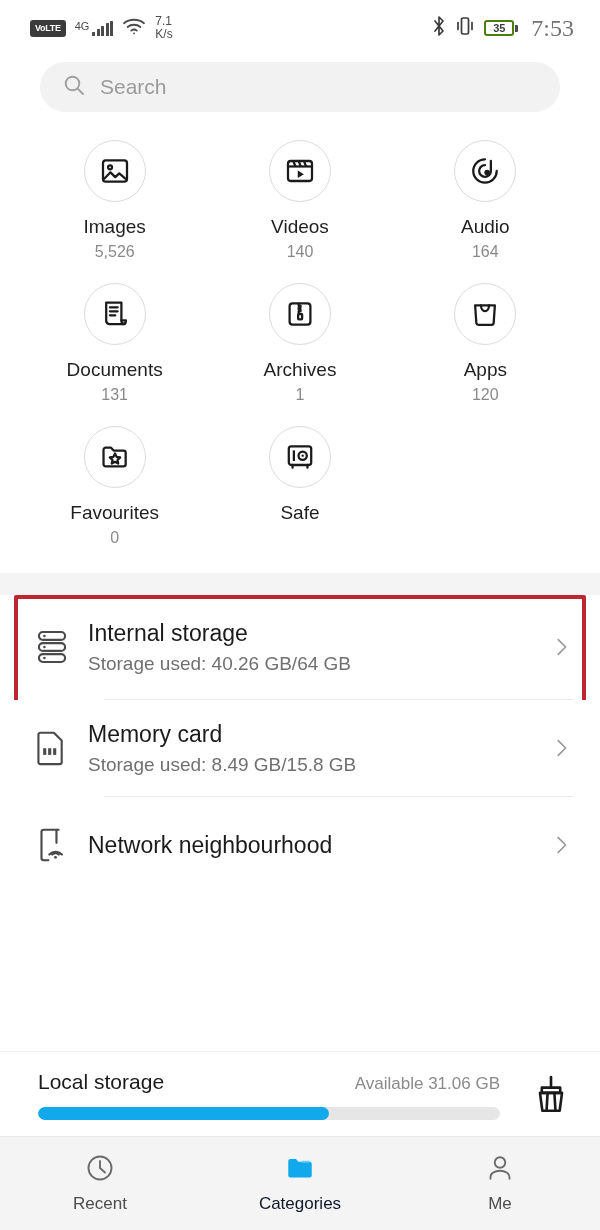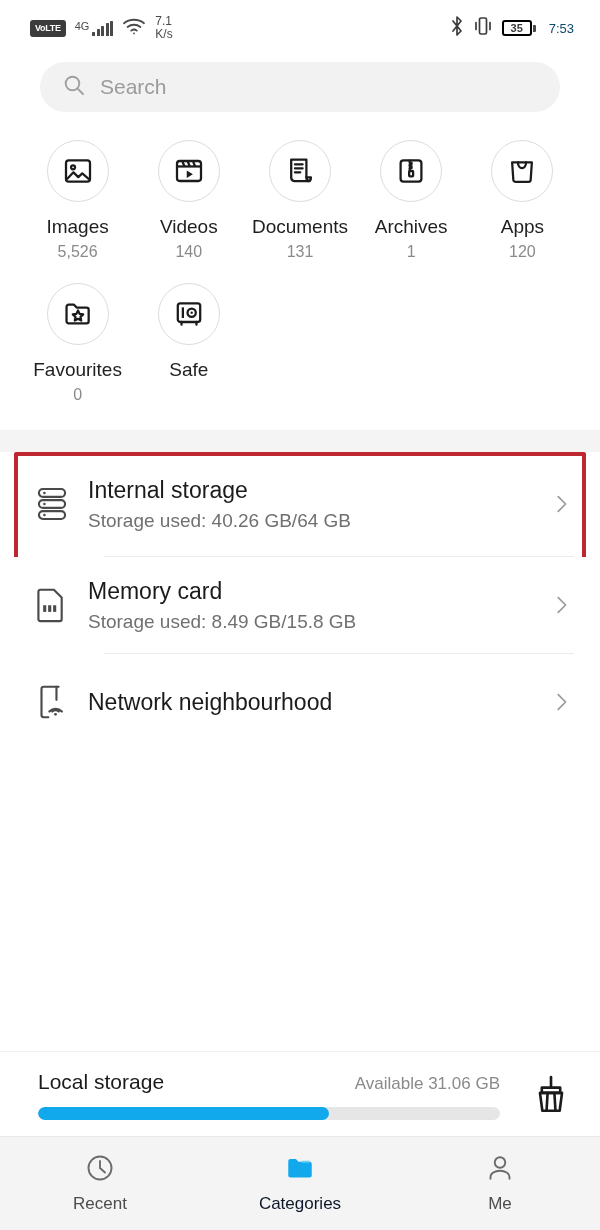--- a/index.html
+++ b/index.html
@@ -22,35 +22,35 @@
     background:#3b3b3b; color:#fff;
   }
   .net { display:flex; align-items:flex-end; gap:2px; }
   .net .g { font-size:11px; color:#4a4a4a; line-height:1; margin-right:1px; align-self:flex-start; }
   .bars { display:flex; align-items:flex-end; gap:1.5px; height:15px; }
   .bars i { width:3px; background:#4a4a4a; display:block; border-radius:0.5px; }
   .bars i:nth-child(1){height:4px;} .bars i:nth-child(2){height:7px;}
   .bars i:nth-child(3){height:10px;} .bars i:nth-child(4){height:13px;} .bars i:nth-child(5){height:15px;}
   .speed { font-size:12px; color:#4a4a4a; line-height:1.05; text-align:left; }
   .battery { display:flex; align-items:center; }
-  .batt-body { border:2px solid #000000; border-radius:3px; width:30px; height:16px; display:flex; align-items:center; justify-content:center; }
+  .batt-body { border:2px solid #4d7c0f; border-radius:3px; width:30px; height:16px; display:flex; align-items:center; justify-content:center; }
   .batt-num { font-size:11px; font-weight:bold; color:#3b3b3b; line-height:1; }
   .batt-cap { width:3px; height:7px; background:#4a4a4a; border-radius:0 1px 1px 0; margin-left:1px; }
-  .clock { font-size:13px; color:#0c4a6e; margin-left:4px; }
+  .clock { font-size:24px; color:#737373; margin-left:4px;font-family:Liberation Serif, serif; }
 
   
   .search-wrap { padding:6px 40px 0 40px; flex:none; }
   .search {
     height:50px; background:#f2f2f2; border-radius:25px;
     display:flex; align-items:center; gap:14px; padding:0 22px;
   }
   .search-text { font-size:21px; color:#9b9b9b; }
 
   
-  .grid { padding:28px 22px 0 22px; display:grid; grid-template-columns:repeat(5,1fr); row-gap:22px; flex:none; }
+  .grid { padding:28px 22px 0 22px; display:grid; grid-template-columns:repeat(3,1fr); row-gap:22px; flex:none; }
   .cat { display:flex; flex-direction:column; align-items:center; }
   .cat-circle {
     width:62px; height:62px; border-radius:50%; border:1px solid #dcdcdc;
     display:flex; align-items:center; justify-content:center; background:#fff;
   }
   .cat-label { font-size:19px; color:#1f1f1f; margin-top:14px; }
   .cat-count { font-size:16px; color:#8a8a8a; margin-top:5px; min-height:18px; }
 
   
   .band { height:22px; background:#f4f4f4; margin-top:26px; flex:none; }
@@ -176,20 +176,32 @@
           <rect x="3" y="4.5" width="18" height="15" rx="2"></rect>
           <path d="M3 8.6h18"></path>
             <path d="M7 4.6L8.6 8.6M11 4.6L12.6 8.6M15 4.6L16.6 8.6"></path>
           <path d="M10.3 11.6l4.6 2.8-4.6 2.8z" fill="#1b1b1b" stroke="none"></path>
         </svg>
       </div>
       <div class="cat-label">Videos</div>
       <div class="cat-count">140</div>
     </div>
 
+    <div class="cat">
+      <div class="cat-circle">
+        <svg width="32" height="32" viewBox="0 0 24 24" fill="none" stroke="#1b1b1b" stroke-width="1.7" stroke-linecap="round">
+          <path d="M12 3.2a8.8 8.8 0 1 0 8.8 8.8"></path>
+          <path d="M12 7.6a4.4 4.4 0 1 0 4.4 4.4"></path>
+          <path d="M16.4 12V4.4"></path>
+          <circle cx="13.6" cy="13.2" r="2.1" fill="#1b1b1b" stroke="none"></circle>
+        </svg>
+      </div>
+      <div class="cat-label">Audio</div>
+      <div class="cat-count">164</div>
+    </div>
 
     <div class="cat">
       <div class="cat-circle">
         <svg width="32" height="32" viewBox="0 0 24 24" fill="none" stroke="#1b1b1b" stroke-width="1.7" stroke-linejoin="round" stroke-linecap="round">
           <path d="M5.4 3.4h11.4v13.4c0 1.6 1 2.6 2.4 2.8H7.8c-1.3-.2-2.4-1.2-2.4-2.8z"></path>
           <path d="M16.8 16.8h3.4c0 1.7-.8 2.8-2.4 2.8"></path>
           <path d="M8.2 7h5.8M8.2 10h5.8M8.2 13h4"></path>
         </svg>
       </div>
       <div class="cat-label">Documents</div>

